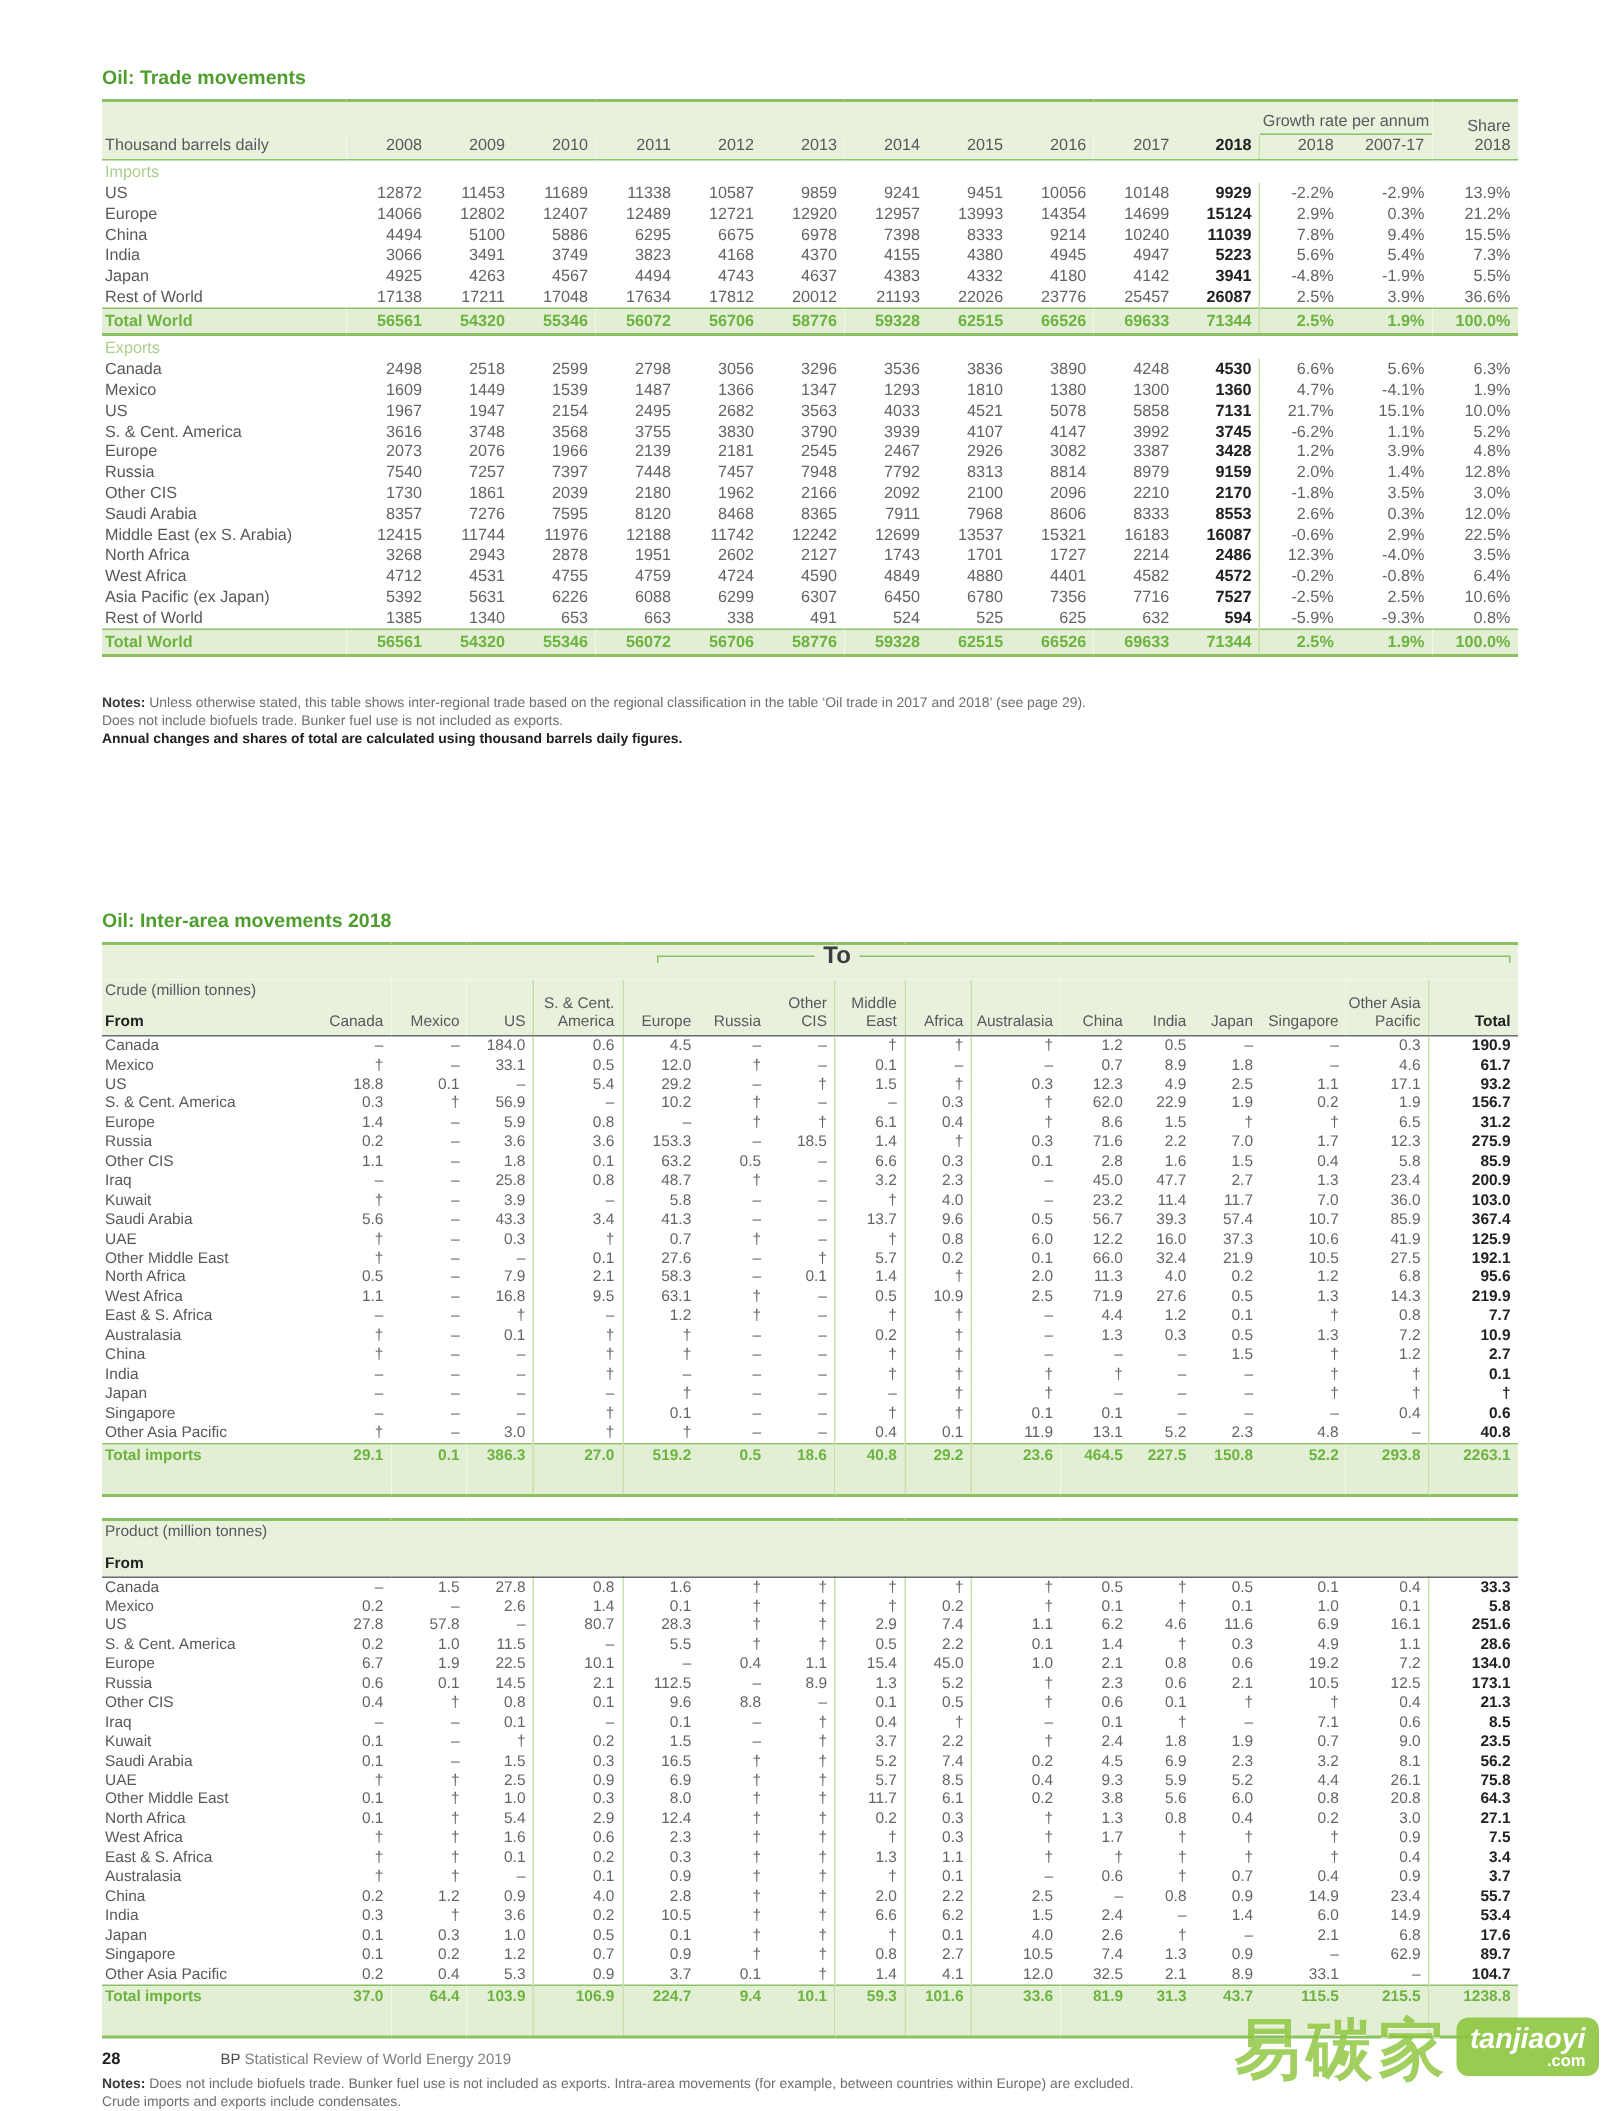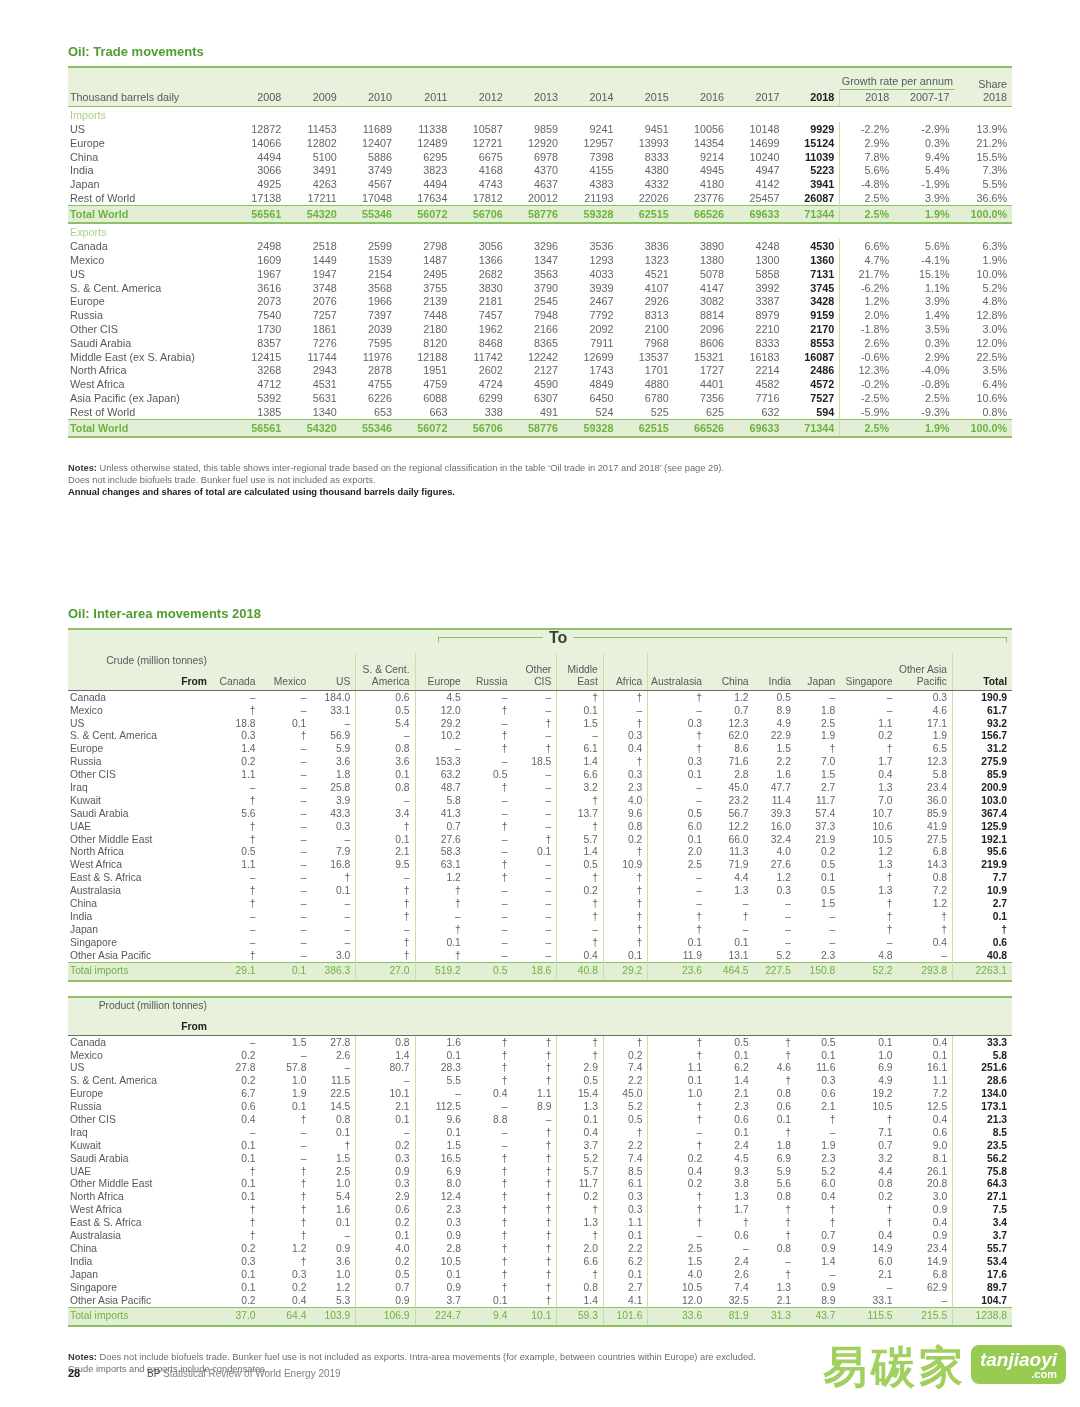--- a/index.html
+++ b/index.html
@@ -38,29 +38,29 @@
   table.trade .b{font-weight:bold;color:var(--black)}
   table.trade td.sep, table.trade th.sep{border-left:1px solid var(--sep)}
   table.trade td.sec-lbl{color:var(--seclbl);text-align:left;padding:2px 0 1px 2px}
   table.trade tr.total td{background:var(--total-bg);color:var(--green2);font-weight:bold;
     border-top:1px solid var(--rule);border-bottom:2px solid var(--rule);padding-top:2px;padding-bottom:2px}
   
   table.ia{border-top:2px solid var(--rule);font-size:10.3px}
   table.ia thead{background:var(--band)}
   table.ia thead th{font-weight:normal;color:var(--lbl);text-align:right;vertical-align:bottom;padding:2px 5px 3px 0;line-height:11.5px}
   table.ia thead tr.cols th{border-bottom:1px solid #6a6b6d}
-  table.ia thead th.lbl{text-align:right;vertical-align:bottom;padding-left:2px}
+  table.ia thead th.lbl{text-align:left;vertical-align:bottom;padding-left:2px}
   table.ia thead th.lbl .unit{padding-bottom:9px}
   table.ia thead th.lbl .from{font-weight:bold;color:var(--black)}
   table.ia td{padding:0.6px 5px 0.6px 0;text-align:right;line-height:11.7px}
   table.ia td.lbl{text-align:left;color:var(--lbl);padding-left:2px;white-space:nowrap}
   table.ia .sep-r{border-right:1px solid var(--sep)}
   table.ia .tot{font-weight:bold;color:var(--black)}
-  table.ia tr.total td{background:var(--total-bg);color:var(--green2);font-weight:normal;
-    border-top:1px solid var(--rule);border-bottom:2px solid var(--rule);padding-top:2.5px;padding-bottom:3px}
+  table.ia tr.total td{background:var(--total-bg);color:var(--green2);font-weight:bold;
+    border-top:1px solid var(--rule);border-bottom:2px solid var(--rule);padding-top:2.5px;padding-bottom:19px}
   .to-bracket{display:flex;align-items:flex-start;margin:5px 0 2px 226px;height:11px}
   .to-bracket .tick{width:1px;height:5px;background:var(--rule)}
   .to-bracket .seg{height:1px;background:var(--rule)}
   .to-bracket .seg.l{width:104px}
   .to-bracket .seg.r{flex:1}
   .to-bracket .to-label{font-weight:bold;color:#3d3d3f;font-size:16px;line-height:9px;padding:0 6px;margin-top:-4px}
   
   .notes{margin-top:24px;font-size:9.3px;line-height:1.3;color:var(--notes)}
   .notes p{margin:0}
   .notes .nb{font-weight:bold;color:#3c3c3d}
@@ -283,21 +283,21 @@
           </tr>
           <tr>
             <td class="lbl">Mexico</td>
             <td>1609</td>
             <td>1449</td>
             <td>1539</td>
             <td>1487</td>
             <td>1366</td>
             <td>1347</td>
             <td>1293</td>
-            <td>1323</td>
+            <td>1810</td>
             <td>1380</td>
             <td>1300</td>
             <td class="b">1360</td>
             <td class="sep">4.7%</td>
             <td>-4.1%</td>
             <td>1.9%</td>
           </tr>
           <tr>
             <td class="lbl">US</td>
             <td>1967</td>

